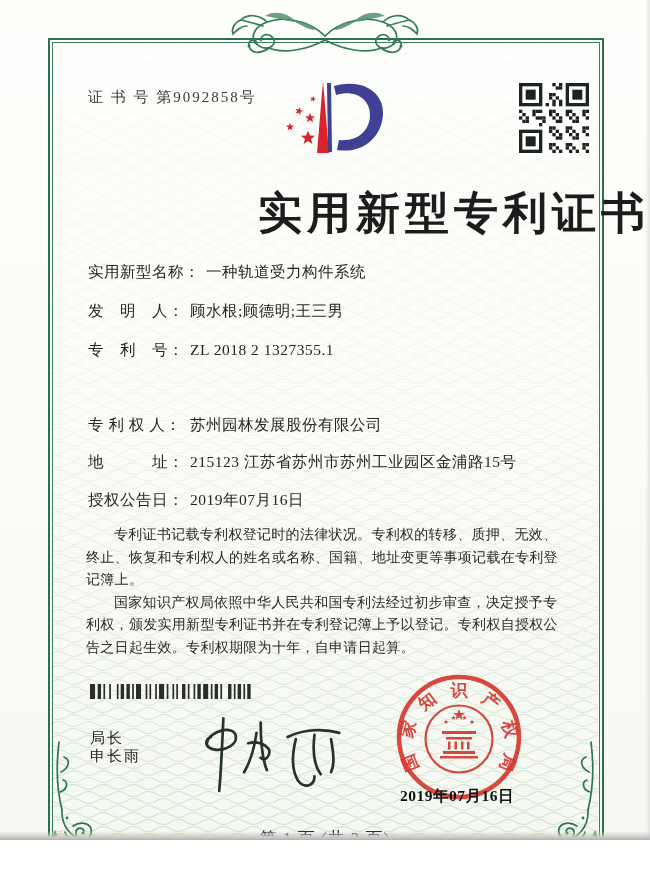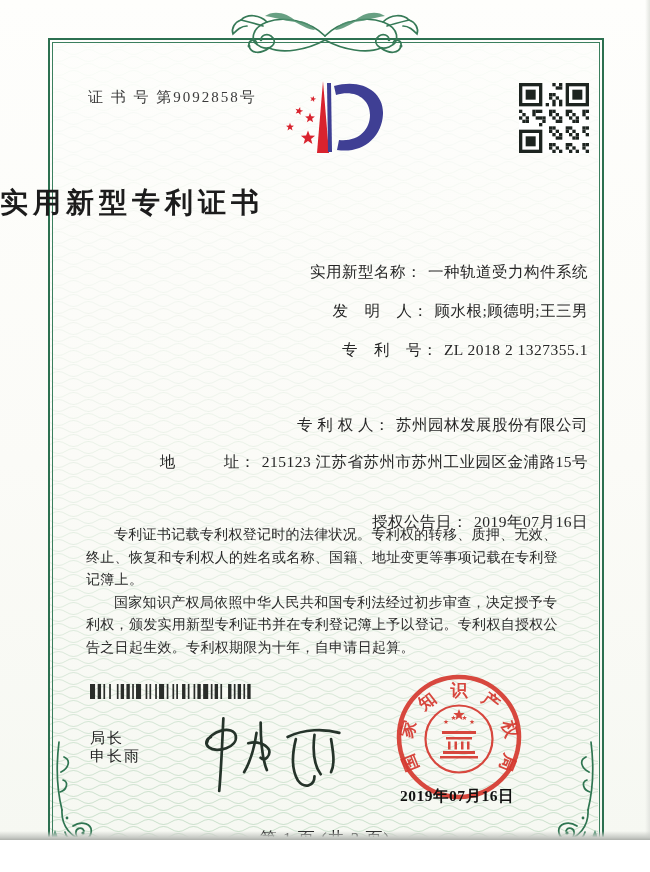--- a/index.html
+++ b/index.html
@@ -13,23 +13,23 @@
   .scan-edge-right{position:absolute;top:0;bottom:0;right:0;width:5px;
     background:linear-gradient(90deg,rgba(255,255,255,0),#e3e5e0);}
   .frame-outer{position:absolute;left:48px;top:38px;width:552px;height:820px;
     border:2px solid #2c7050;border-bottom:5px solid #1f5e40;}
   .frame-inner{position:absolute;left:2px;top:2px;right:2px;bottom:2px;border:1px solid #3b7f5e;}
   .guilloche{position:absolute;left:50px;top:40px;width:548px;height:816px;pointer-events:none;}
   .ornament{position:absolute;pointer-events:none;}
   .cert-no{position:absolute;left:88px;top:88px;font-size:15px;letter-spacing:2px;color:#3a3a3a;}
   .logo{position:absolute;left:282px;top:80px;}
   .qr{position:absolute;left:519px;top:83px;}
-  .title{position:absolute;left:0;top:184px;width:650px;text-align:left;
-    font-size:28px;font-weight:700;letter-spacing:5px;color:#1c1c1c;}
-  .row{position:absolute;left:88px;width:500px;font-size:15.5px;color:#262626;letter-spacing:0.5px;white-space:nowrap;text-align:right;}
+  .title{position:absolute;left:0;top:184px;width:650px;text-align:right;
+    font-size:44px;font-weight:700;letter-spacing:5px;color:#1c1c1c;}
+  .row{position:absolute;left:88px;width:500px;font-size:15.5px;color:#262626;letter-spacing:0.5px;white-space:nowrap;}
   .row .lbl{display:inline-block;min-width:96px;}
   .row .val{margin-left:6px;}
   .grant2{position:absolute;left:268px;top:0;}
   .paras{position:absolute;left:86px;top:524px;width:482px;font-size:14px;
     line-height:22.5px;color:#2a2a2a;letter-spacing:0.3px;}
   .paras p{margin:0;text-indent:2em;}
   .barcode{position:absolute;left:90px;top:684px;}
   .director{position:absolute;left:90px;font-size:15px;letter-spacing:2px;color:#222;
     font-family:"Liberation Sans","DejaVu Sans",sans-serif;text-align:center;}
   .dl1{top:729px;} .dl2{top:741px;margin-top:6px;}
@@ -341,21 +341,21 @@
   </div>
   <div class="row" style="top:340px">
     <span class="lbl">专　利　号：</span><span class="val">ZL 2018 2 1327355.1</span>
   </div>
   <div class="row" style="top:415px">
     <span class="lbl">专 利 权 人：</span><span class="val">苏州园林发展股份有限公司</span>
   </div>
   <div class="row" style="top:452px">
     <span class="lbl">地　　　址：</span><span class="val">215123 江苏省苏州市苏州工业园区金浦路15号</span>
   </div>
-  <div class="row" style="top:512px">
+  <div class="row" style="top:490px">
     <span class="lbl">授权公告日：</span><span class="val">2019年07月16日</span>
   </div>
 
   <div class="paras">
     <p>专利证书记载专利权登记时的法律状况。专利权的转移、质押、无效、终止、恢复和专利权人的姓名或名称、国籍、地址变更等事项记载在专利登记簿上。</p>
     <p>国家知识产权局依照中华人民共和国专利法经过初步审查，决定授予专利权，颁发实用新型专利证书并在专利登记簿上予以登记。专利权自授权公告之日起生效。专利权期限为十年，自申请日起算。</p>
   </div>
 
   <svg class="barcode" id="barcode" width="163" height="15" viewBox="0 0 163 15">
       <rect x="0.00" y="0" width="5.06" height="15" fill="#2a2d2a"></rect>

